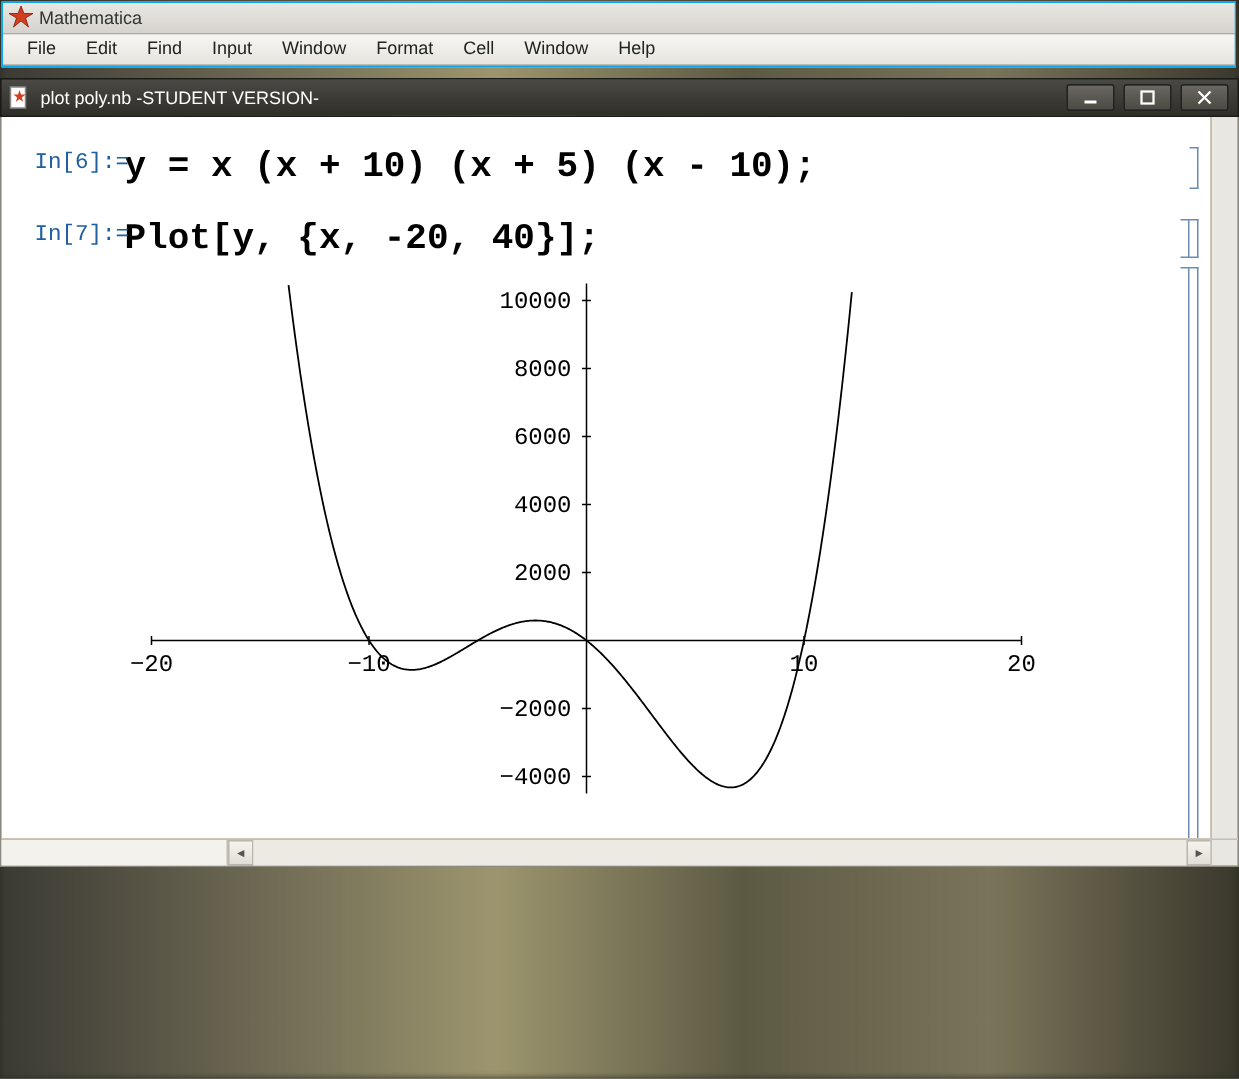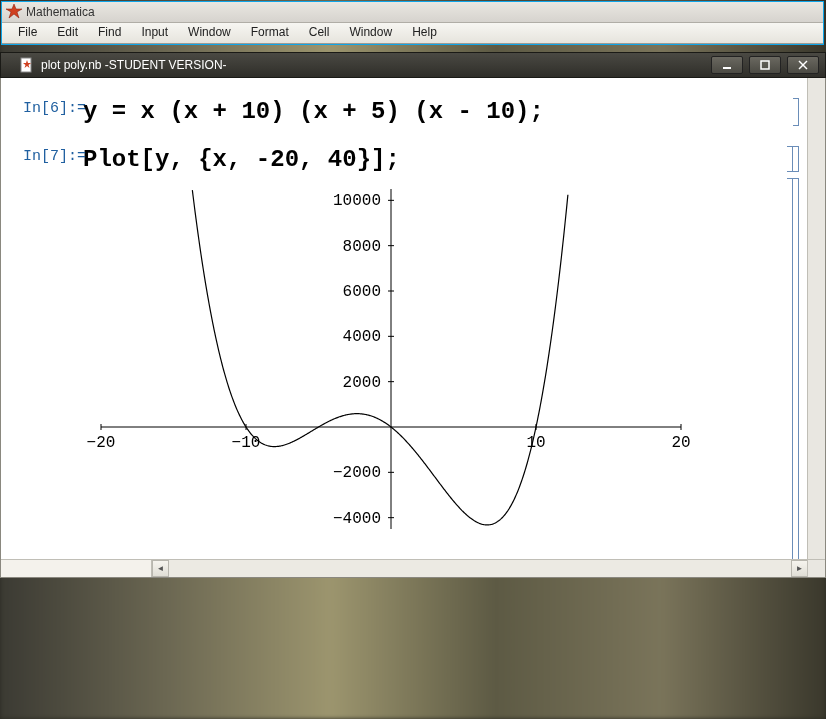--- a/index.html
+++ b/index.html
@@ -65,21 +65,21 @@
     height: 660px;
     box-sizing: border-box;
   }
   .doc-titlebar {
     height: 26px;
     background: linear-gradient(#4a4943, #2f2e29);
     display: flex;
     align-items: center;
     color: #fff;
     font-size: 12px;
-    padding-left: 18px;
+    padding-left: 4px;
     border: 1px solid #1a1a16;
     box-sizing: border-box;
   }
   .doc-titlebar .nb-icon {
     width: 16px; height: 16px;
     margin-right: 6px;
   }
   .win-controls {
     margin-left: auto;
     display: flex;

